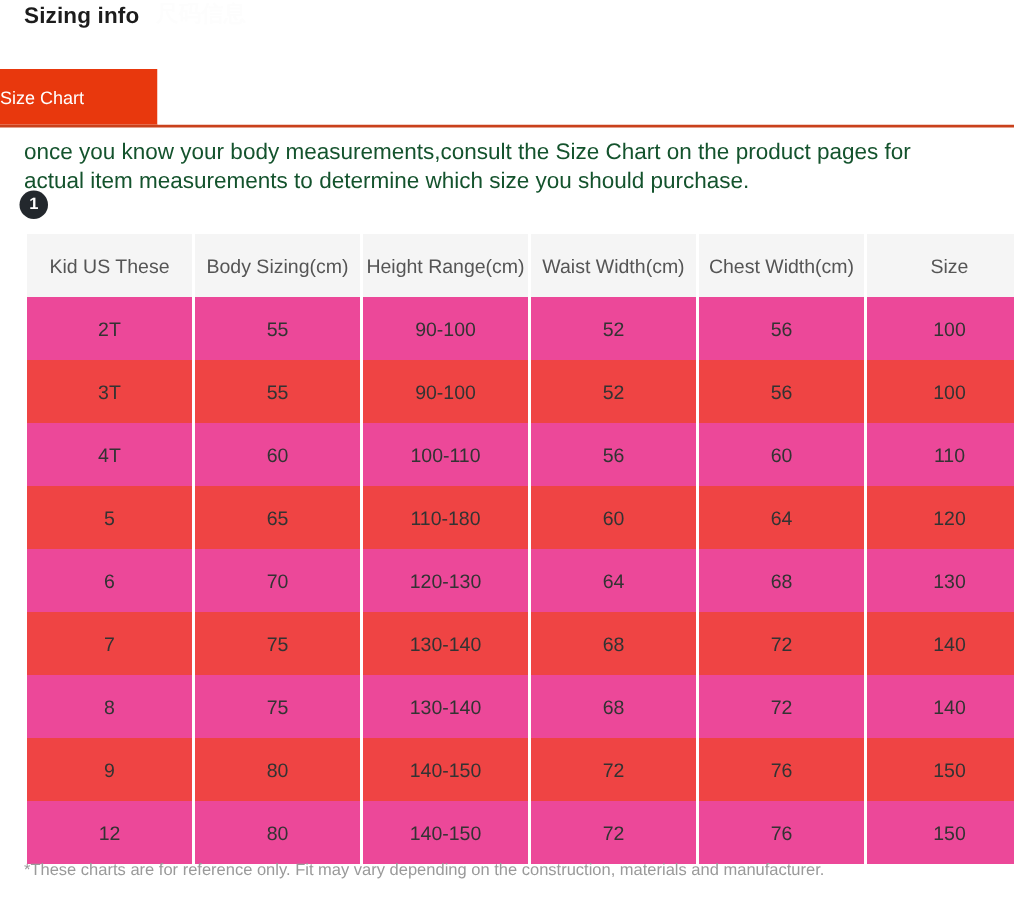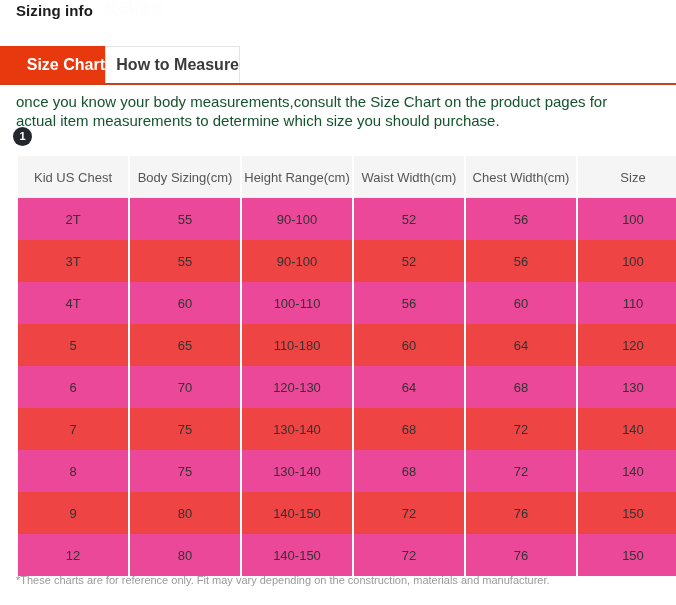--- a/index.html
+++ b/index.html
@@ -44,26 +44,25 @@
     top: 46px;
     width: 676px;
     height: 39px;
     border-bottom: 2px solid #c9411b;
     display: flex;
     align-items: stretch;
   }
   .tab {
     display: flex;
     align-items: center;
-    justify-content: flex-end;
-    font-size: 16px;
+    justify-content: flex-start;
+    font-size: 12px;
     height: 37px;
     cursor: pointer;
     user-select: none;
-    font-weight: bold;
   }
   .tab-active {
     width: 105px;
     background: #e8380d;
     color: #ffffff;
   }
   .tab-inactive {
     width: 135px;
     background: #ffffff;
     color: #3a3a3a;
@@ -142,33 +141,30 @@
 
 <div id="page">
 
   <div class="page-title">Sizing info</div>
   <div class="ghost-text">尺码信息</div>
 
   <div class="tabbar">
     <div class="tab tab-active">
       <span>Size Chart</span>
     </div>
-    <div class="tab tab-inactive">
-      <span>How to Measure</span>
-    </div>
     <div class="tab-filler"></div>
   </div>
 
   <div class="desc">once you know your body measurements,consult the Size Chart on the product pages for actual item measurements to determine which size you should purchase.</div>
   <div class="badge-one">1</div>
 
   <table class="size-table">
     <thead>
       <tr>
-        <th>Kid US Chest</th>
+        <th>Kid US These</th>
         <th>Body Sizing(cm)</th>
         <th>Height Range(cm)</th>
         <th>Waist Width(cm)</th>
         <th>Chest Width(cm)</th>
         <th>Size</th>
       </tr>
     </thead>
     <tbody>
       <tr class="row-odd">
         <td>2T</td>

